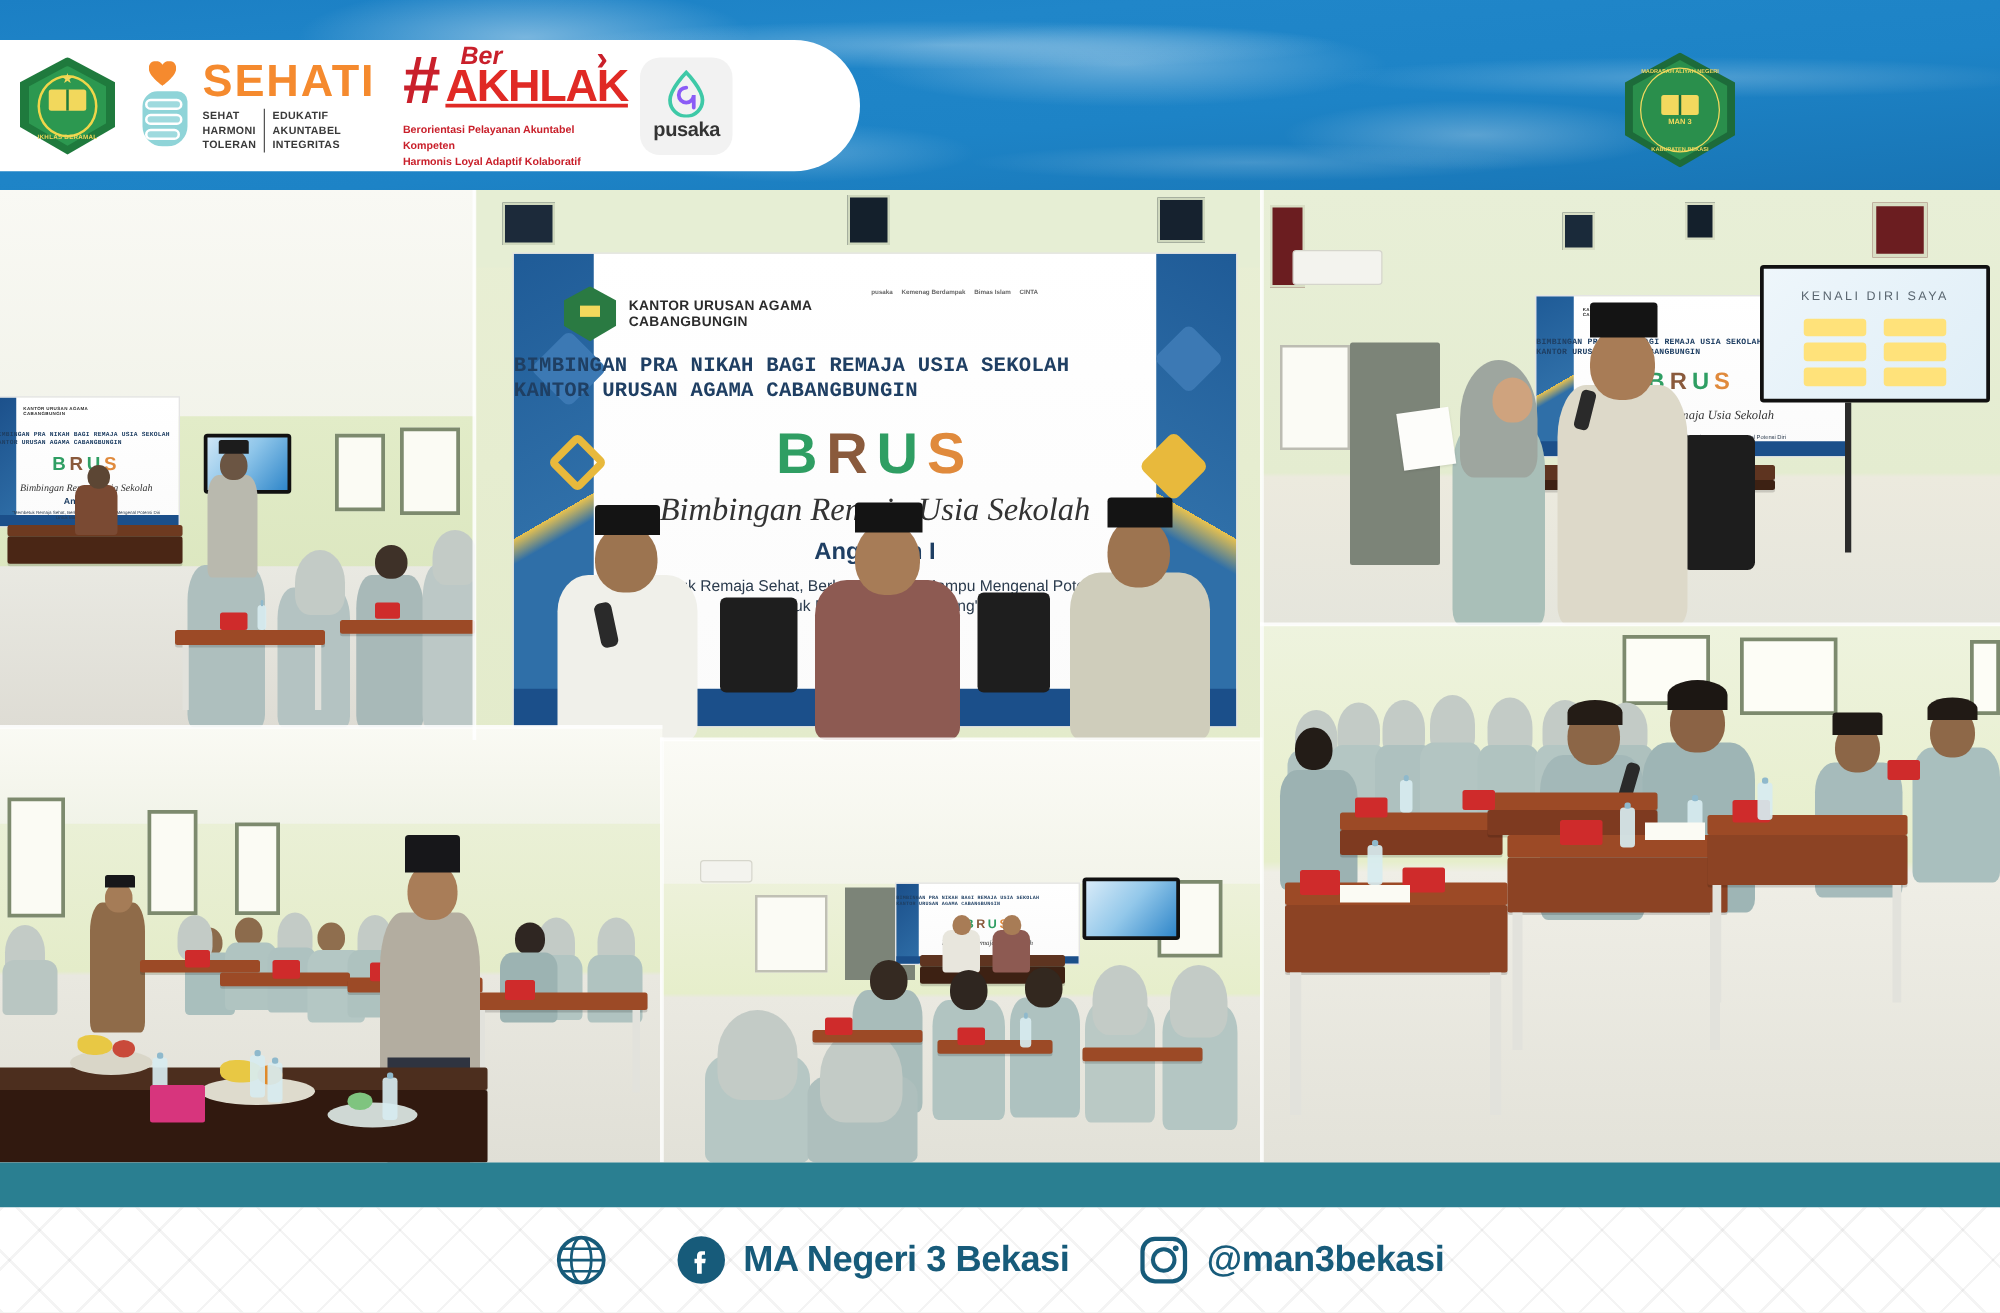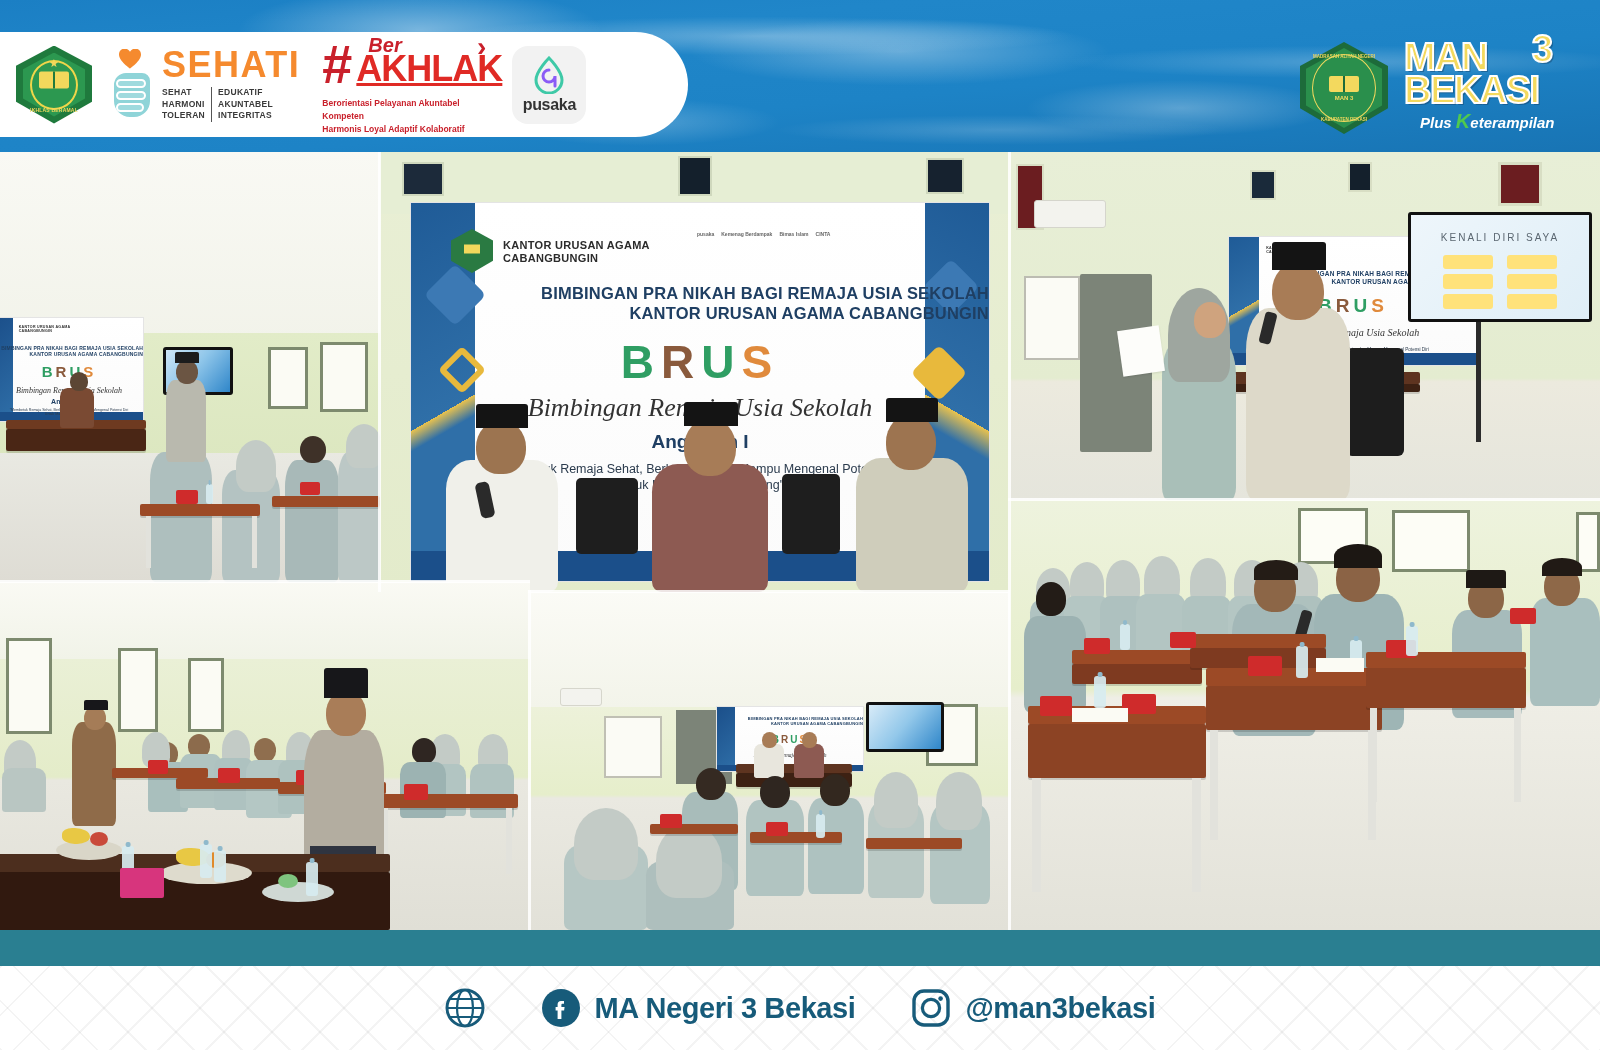--- a/index.html
+++ b/index.html
@@ -228,22 +228,22 @@
     position: absolute; right: 0; top: 0; width: 12%; height: 100%;
     background: linear-gradient(225deg, #1b4f8a, #2f6fa8);
   }
   .banner .blue-b { position: absolute; left: 0; bottom: 0; width: 100%; height: 9%; background: #1b4f8a; }
   .banner .diamond { position: absolute; background: #e8b93c; transform: rotate(45deg); }
   .banner .diamond.b { background: #3c79b4; }
   .banner-kua {
     position: absolute; font-weight: bold; color: #2b2b2b; letter-spacing: .3px; line-height: 1.15;
   }
   .banner-title {
-    position: absolute; width: 100%; text-align: right; font-weight: bold;
-    color: #1f3f63; line-height: 1.22; letter-spacing: .2px;
+    position: absolute; width: 100%; text-align: left; font-weight: bold;
+    color: #1f3f63; line-height: 1.22; letter-spacing: .2px; font-family: Liberation Mono, monospace;
   }
   .brus {
     position: absolute; width: 100%; text-align: center; font-weight: 900; letter-spacing: 7px;
   }
   .brus .g { color: #2f9e63; } .brus .o { color: #e08a3c; } .brus .br { color: #8a5a3c; }
   .banner-script {
     position: absolute; width: 100%; text-align: center;
     font-family: "Liberation Serif", serif; font-style: italic; color: #333;
   }
   .banner-angkatan { position: absolute; width: 100%; text-align: center; font-weight: bold; color: #1f3f63; }
@@ -349,29 +349,20 @@
     <div class="man3-crest">
       <div class="shape"></div>
         <div class="inner"></div>
         <div class="ring1"></div>
       <div class="top-txt">MADRASAH ALIYAH NEGERI</div>
       <div class="book"></div>
       <div class="mid-txt">MAN 3</div>
       <div class="bot-txt">KABUPATEN BEKASI</div>
     </div>
 
-    <div class="man3-word">
-      <span class="man3-line1">MAN</span>
-      <span class="man3-sup">3</span>
-      <span class="man3-line2">BEKASI</span>
-      <span class="man3-line3">
-        <span>Plus</span>
-        <span class="k">K</span><span>eterampilan</span>
-      </span>
-    </div>
   </div>
 
   <div class="collage">
 
     <div class="photo" style="left:0;top:0;width:380px;height:430px;">
       <div class="room bg-a">
         <div class="ceiling" style="height:44%;background:linear-gradient(#f9f9f4,#f2f3ea);"></div>
         <div class="wall" style="top:42%;height:30%;"></div>
         <div class="floor" style="height:30%;"></div>
         <div class="window" style="left:268px;top:195px;width:40px;height:62px;"></div>

